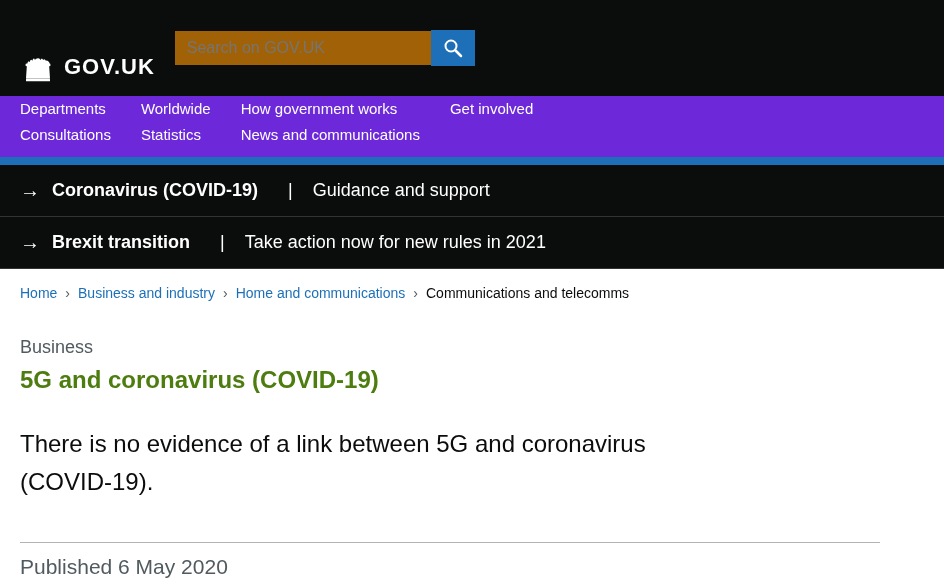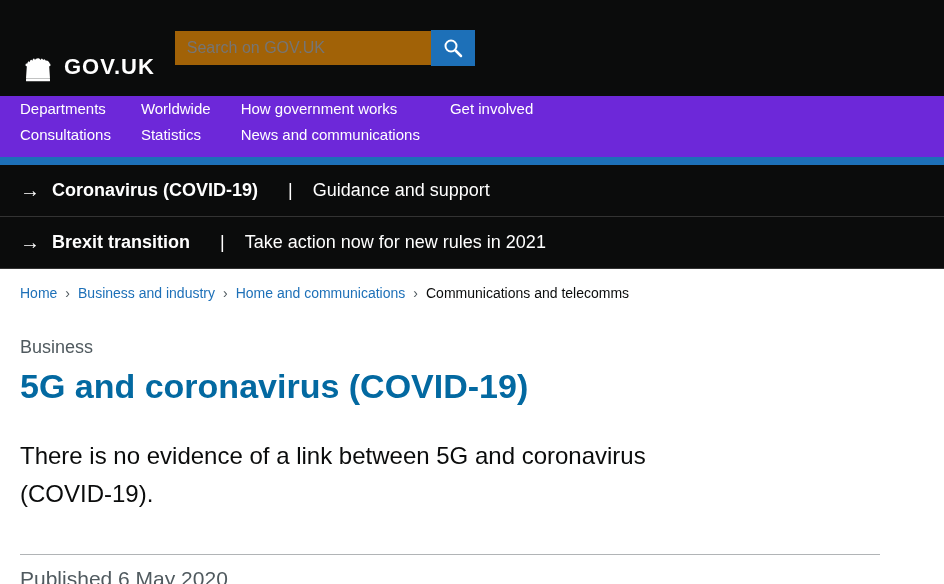--- a/index.html
+++ b/index.html
@@ -143,23 +143,23 @@
     .main {
       padding: 20px 20px 40px 20px;
       max-width: 900px;
     }
     .guidance-label {
       color: #505a5f;
       font-size: 18px;
       margin-bottom: 8px;
     }
     .page-title {
-      font-size: 34px;
-      font-weight: bold;
-      color: #0369a1;
+      font-size: 24px;
+      font-weight: bold;
+      color: #4d7c0f;
       margin-bottom: 30px;
       line-height: 1.2;
     }
     .intro-text {
       font-size: 24px;
       color: #0b0c0c;
       line-height: 1.6;
       max-width: 700px;
       margin-bottom: 40px;
     }

